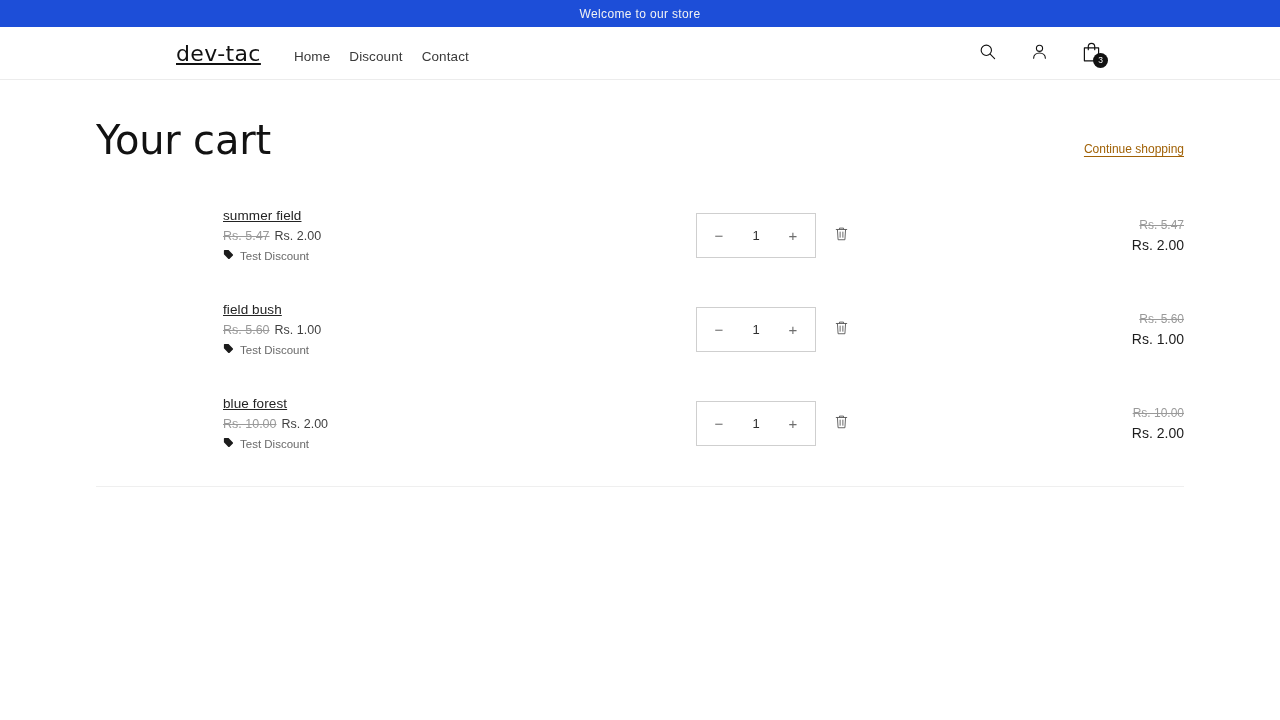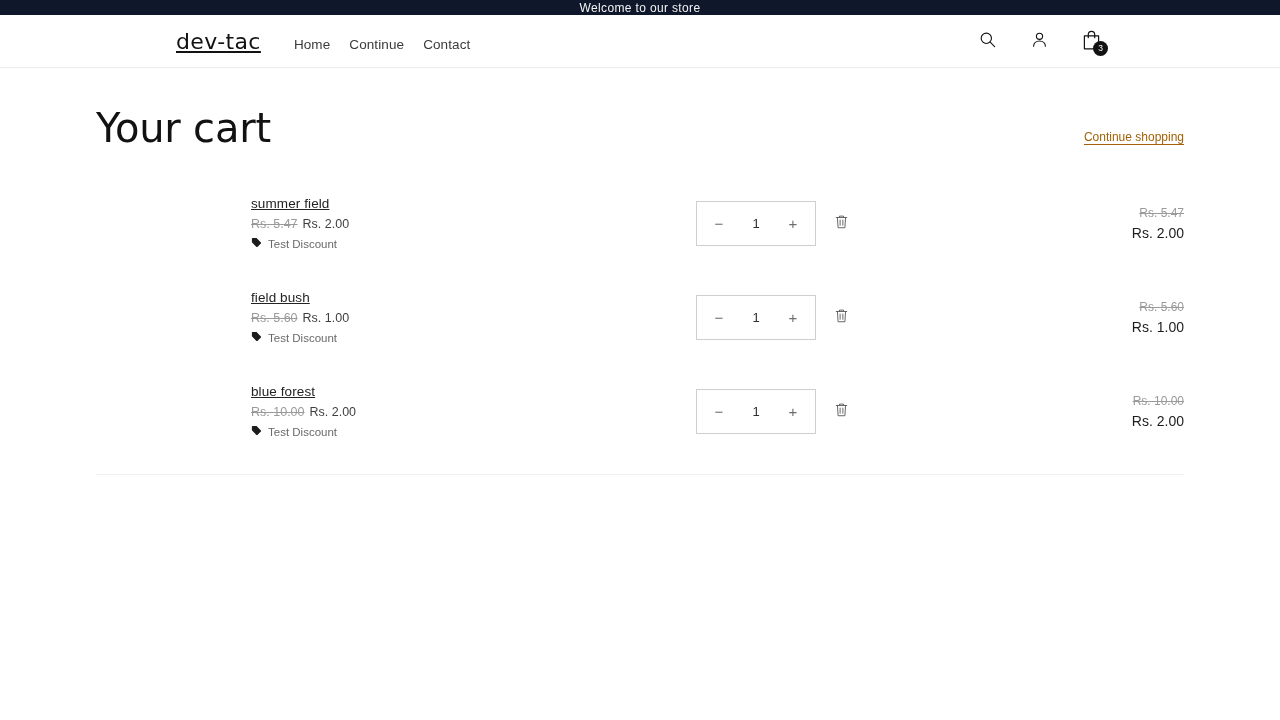--- a/index.html
+++ b/index.html
@@ -8,22 +8,22 @@
     width: 1280px;
     height: 720px;
     background: #ffffff;
     font-family: "Liberation Sans", sans-serif;
     color: #121212;
     overflow: hidden;
   }
 
   
   .announcement-bar {
-    height: 15px;
-    background: #0f172a;
+    height: 27px;
+    background: #1d4ed8;
     color: #ffffff;
     display: flex;
     align-items: center;
     justify-content: center;
   }
   .announcement-text {
     font-size: 12px;
     letter-spacing: 0.35px;
     font-weight: 400;
     color: #f3f3f3;
@@ -149,21 +149,21 @@
   .cart-row:last-child { margin-bottom: 0; }
 
   .cart-items { border-bottom: 1px solid #efefef; padding-top: 16px; padding-bottom: 16px;}
 
   
   .product-cell {
     display: flex;
     align-items: center;
     padding-left: 127px;
   }
-  .product-info { display: flex; flex-direction: column; gap: 6px; margin-left: 28px; }
+  .product-info { display: flex; flex-direction: column; gap: 6px; }
   .product-title {
     font-size: 13.5px;
     color: #232323;
     letter-spacing: 0.1px;
   }
   .product-prices {
     font-size: 12.5px;
     color: #5a5a5a;
     display: flex;
     gap: 5px;
@@ -242,21 +242,21 @@
 
 <div class="announcement-bar">
   <span class="announcement-text">Welcome to our store</span>
 </div>
 
 <header class="site-header">
   <div class="header-left">
     <a class="site-logo" href="#">dev-tac</a>
     <nav class="main-nav">
       <a class="nav-link" href="#">Home</a>
-      <a class="nav-link" href="#">Continue</a>
+      <a class="nav-link" href="#">Discount</a>
       <a class="nav-link" href="#">Contact</a>
     </nav>
   </div>
 
   <div class="header-right">
     <button class="icon-btn">
       <span>
         <svg width="19" height="19" viewBox="0 0 24 24" fill="none" stroke="#121212" stroke-width="1.4">
           <circle cx="10.5" cy="10.5" r="6.5"></circle>
           <line x1="15.4" y1="15.4" x2="21" y2="21" stroke-linecap="round"></line>

